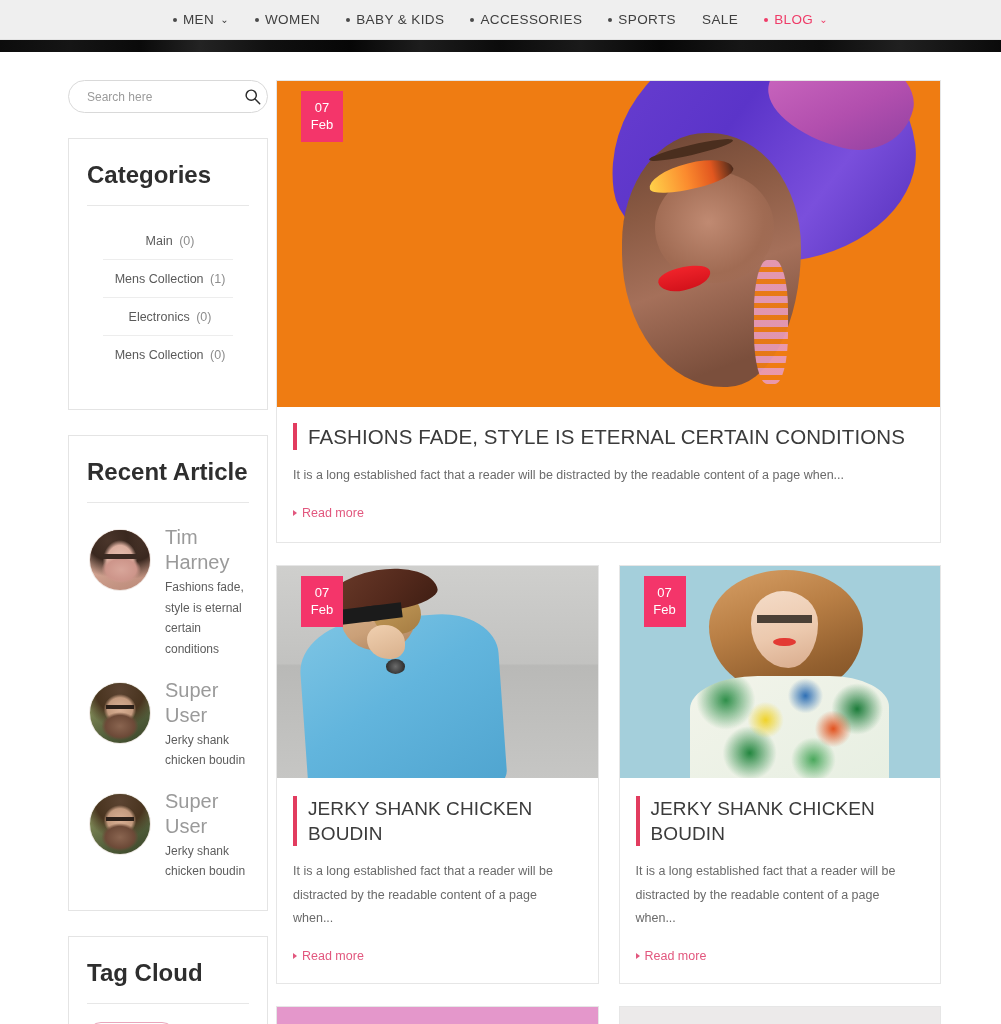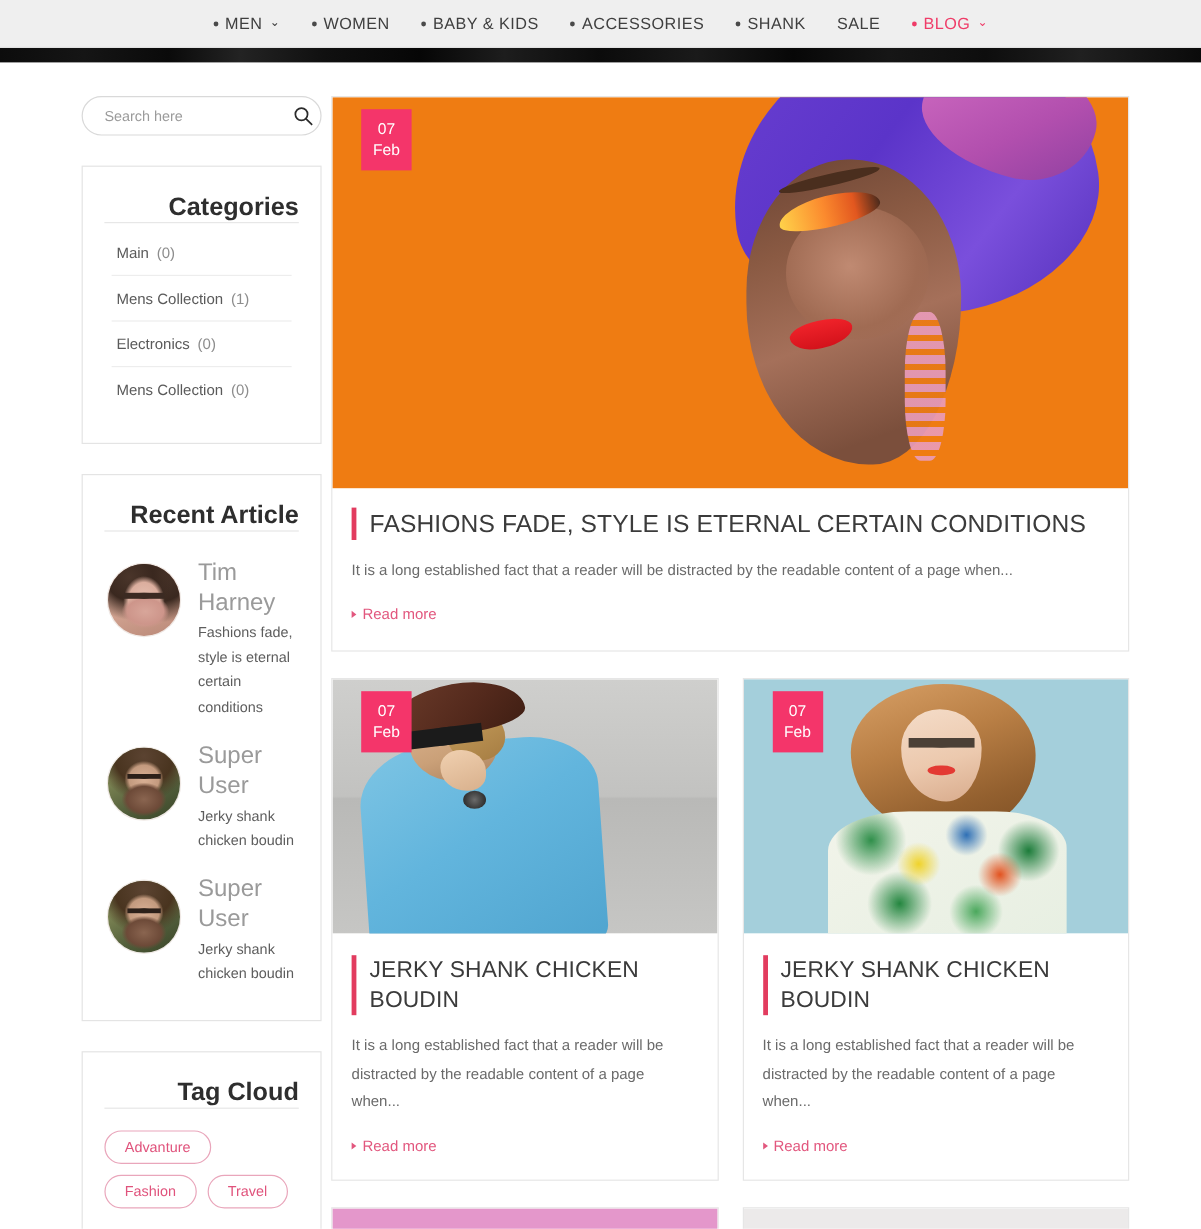--- a/index.html
+++ b/index.html
@@ -82,30 +82,30 @@
   .search-icon svg { display: block; }
 
   
   .widget {
     border: 1px solid #e4e4e4;
     background: #fff;
     margin-top: 25px;
     padding: 22px 18px 20px 18px;
   }
   .widget-title {
-    font-size: 21px;
+    font-size: 24px;
     font-weight: bold;
     color: #2e2e2e;
+    padding-bottom: 16px;
     border-bottom: 1px solid #e7e7e7;
     margin: 0 0 6px 0;
-    text-align: right;
-  }
-
-  
-  .cat-list { list-style: none; margin: 6px; padding: 0; }
+  }
+
+  
+  .cat-list { list-style: none; margin: 16px; padding: 0; text-align: center; }
   .cat-item {
     font-size: 12.5px;
     color: #5a5a5a;
     padding: 12px 0 11px 4px;
     border-bottom: 1px solid #ededed;
     cursor: pointer;
   }
   .cat-item:last-child { border-bottom: none; }
   .cat-count { color: #8d8d8d; margin-left: 3px; }
 
@@ -453,21 +453,21 @@
     <div class="nav-item">
       <span class="dot"></span>
       <span>BABY &amp; KIDS</span>
     </div>
     <div class="nav-item">
       <span class="dot"></span>
       <span>ACCESSORIES</span>
     </div>
     <div class="nav-item">
       <span class="dot"></span>
-      <span>SHANK</span>
+      <span>SPORTS</span>
     </div>
     <div class="nav-item nodot">
 
       <span>SALE</span>
     </div>
     <div class="nav-item accent">
       <span class="dot"></span>
       <span>BLOG</span>
       <span class="caret">⌄</span>
     </div>

